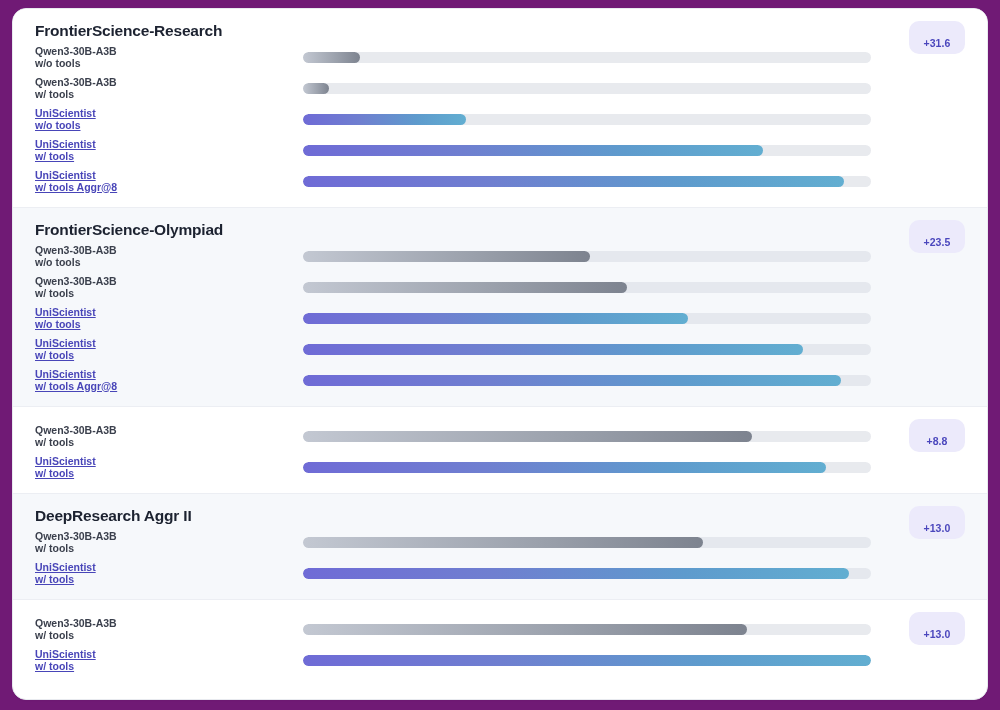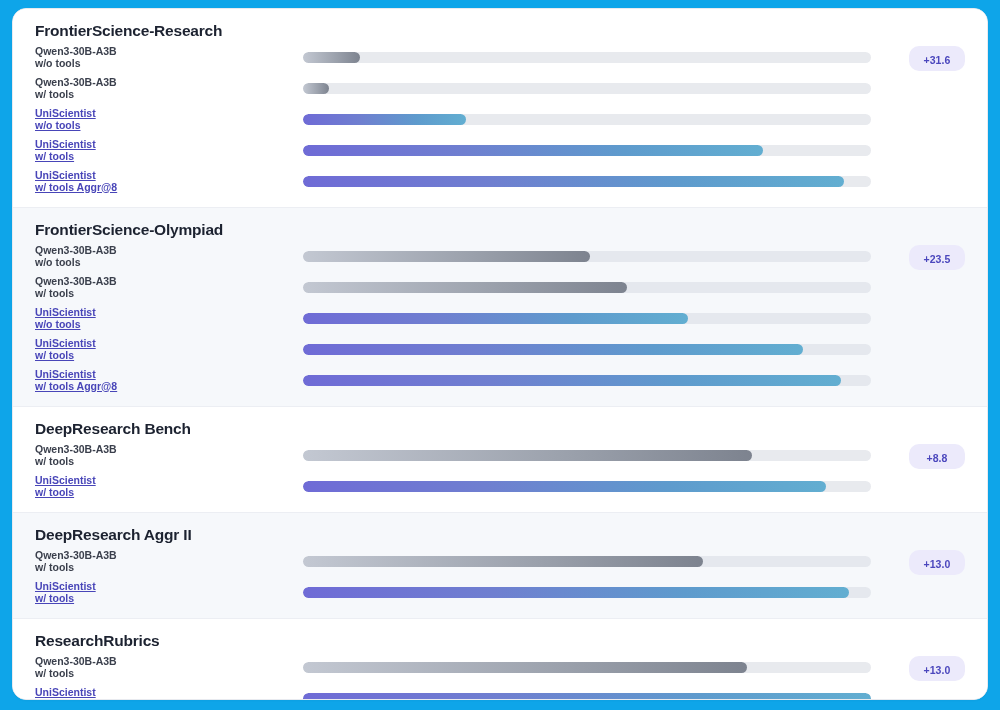--- a/index.html
+++ b/index.html
@@ -10,21 +10,21 @@
     height: 710px;
     font-family: "Liberation Sans", sans-serif;
     -webkit-font-smoothing: antialiased;
   }
 
   #app {
     width: 1000px;
     height: 710px;
     box-sizing: border-box;
     padding: 8px 12px 10px 12px;
-    background: #0ea5e9;
+    background: #701a75;
   }
 
   .card {
     box-sizing: border-box;
     width: 976px;
     height: 692px;
     border: 1px solid #e8eaef;
     border-radius: 14px;
     background: #ffffff;
     overflow: hidden;
@@ -118,28 +118,27 @@
     background: linear-gradient(90deg, #6f6bd6 0%, #6f7fd0 35%, #5e9bcd 70%, #62aed1 100%);
   }
 
   .badge {
     position: absolute;
     top: 12px;
     right: 22px;
     min-width: 56px;
     text-align: center;
     box-sizing: border-box;
-    padding: 8px 12px 5px 12px;
+    padding: 16px 12px 5px 12px;
     border-radius: 10px;
     background: #eceafb;
     color: #4b47bd;
     font-size: 10.5px;
     font-weight: bold;
     letter-spacing: 0.1px;
-    margin-top: 25px;
   }
 </style>
 </head>
 <body>
 
 <div id="app">
   <div class="card" id="card">
       <div class="section">
         <div class="section-title">FrontierScience-Research</div>
         <div class="badge">+31.6</div>
@@ -236,21 +235,20 @@
               <span class="l1">UniScientist</span>
               <span class="l2">w/ tools Aggr@8</span>
             </div>
             <div class="track">
               <div class="fill ours" style="width: 94.7%;"></div>
             </div>
           </div>
         </div>
       </div>
       <div class="section">
-        <div class="section-title">DeepResearch Bench</div>
         <div class="badge">+8.8</div>
         <div class="rows">
           <div class="row">
             <div class="row-label baseline">
               <span class="l1">Qwen3-30B-A3B</span>
               <span class="l2">w/ tools</span>
             </div>
             <div class="track">
               <div class="fill baseline" style="width: 79%;"></div>
             </div>
@@ -284,21 +282,20 @@
               <span class="l1">UniScientist</span>
               <span class="l2">w/ tools</span>
             </div>
             <div class="track">
               <div class="fill ours" style="width: 96.1%;"></div>
             </div>
           </div>
         </div>
       </div>
       <div class="section last">
-        <div class="section-title">ResearchRubrics</div>
         <div class="badge">+13.0</div>
         <div class="rows">
           <div class="row">
             <div class="row-label baseline">
               <span class="l1">Qwen3-30B-A3B</span>
               <span class="l2">w/ tools</span>
             </div>
             <div class="track">
               <div class="fill baseline" style="width: 78.2%;"></div>
             </div>

